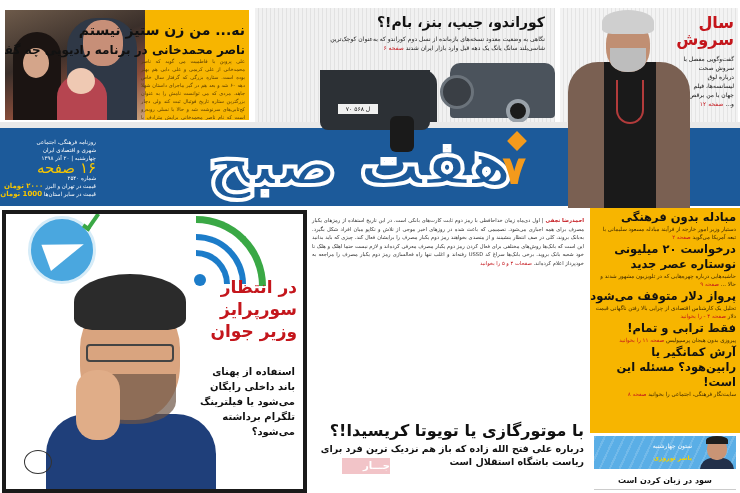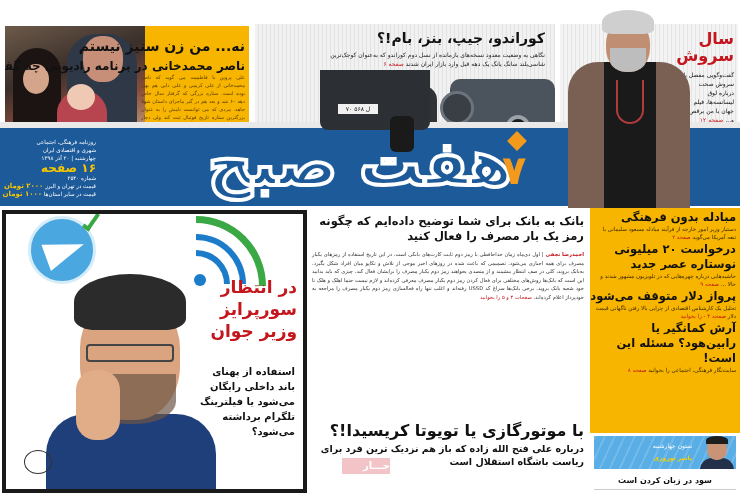--- a/index.html
+++ b/index.html
@@ -1,20 +1,20 @@
 <!DOCTYPE html>
 <html><head>
 <meta charset="utf-8">
 <style>
   * { box-sizing: border-box; margin: 0; padding: 0; }
   html, body { width: 740px; height: 493px; overflow: hidden; background: #ffffff; }
   body { position: relative; font-family: "DejaVu Sans", sans-serif; direction: rtl; color: #111; }
 
   
-  .top-strip { position: absolute; left: 0; top: 16px; width: 740px; height: 125px; background: #fff; }
+  .top-strip { position: absolute; left: 0; top: 0; width: 740px; height: 125px; background: #fff; }
   .kicker-band { position: absolute; left: 0; top: 122px; width: 740px; height: 6px; background: #e9e9e9; }
 
   
   .story-left { position: absolute; left: 5px; top: 10px; width: 244px; height: 110px; background: #f7b500; overflow: hidden; }
   .story-left .photo { position: absolute; left: 0; top: 0; width: 140px; height: 110px; background: linear-gradient(160deg,#6d5a4a 0%,#3a2f2a 40%,#8a4d3a 70%,#c9a27e 100%); }
   .story-left .photo .p1 { position:absolute; left:8px; top:22px; width:48px; height:88px; border-radius:24px 24px 0 0; background:#1b1412; }
   .story-left .photo .p1f { position:absolute; left:18px; top:38px; width:26px; height:30px; border-radius:50%; background:#d4a58a; }
   .story-left .photo .p2 { position:absolute; left:62px; top:8px; width:70px; height:102px; border-radius:30px 30px 0 0; background:#2f3846; }
   .story-left .photo .p2f { position:absolute; left:78px; top:10px; width:40px; height:46px; border-radius:45%; background:#c78f78; }
   .story-left .photo .baby { position:absolute; left:52px; top:64px; width:50px; height:46px; border-radius:50% 50% 0 0; background:#b64550; }
@@ -47,21 +47,21 @@
   .sorush-person .shirt { position:absolute; left:36px; top:52px; width:52px; height:146px; background:#1a1a1a; }
   .sorush-person .face { position:absolute; left:38px; top:10px; width:44px; height:52px; border-radius:45%; background:#c08f73; }
   .sorush-person .hair { position:absolute; left:34px; top:0; width:52px; height:24px; border-radius:50% 50% 20% 20%; background:#cfcfcf; }
   .sorush-person .beard { position:absolute; left:42px; top:38px; width:36px; height:24px; border-radius:0 0 50% 50%; background:#bdbdbd; }
   .sorush-person .lanyard { position:absolute; left:48px; top:70px; width:28px; height:44px; border:2px solid #b23b3b; border-top:none; border-radius:0 0 14px 14px; }
 
   
   .masthead { position: absolute; left: 0; top: 128px; width: 740px; height: 78px; background: #1c5a9a; }
   .masthead-info { position: absolute; left: 6px; top: 10px; width: 90px; color: #fff; text-align: right; }
   .masthead-info .l { font-size: 5.5px; line-height: 8px; white-space: nowrap; }
-  .masthead-info .pages { font-size: 12px; font-weight: bold; color: #f7c600; line-height: 12px; }
+  .masthead-info .pages { font-size: 15px; font-weight: normal; color: #f7c600; line-height: 12px; }
   .masthead-info .price { font-size: 5.5px; line-height: 8px; white-space: nowrap; }
   .masthead-info .price b { color: #f7c600; font-size: 7px; }
   .logo { position: absolute; left: 180px; top: 0; width: 360px; height: 78px; }
   .logo-text { position: absolute; left: 0; top: -6px; width: 360px; text-align: center; font-size: 62px; font-weight: bold; color: #1c5a9a; -webkit-text-stroke: 4px #fff; letter-spacing: -2px; line-height: 84px; }
   .logo-num { position: absolute; left: 322px; top: 22px; font-size: 40px; font-weight: bold; color: #f39a1c; line-height: 40px; }
   .logo-diamond { position: absolute; left: 330px; top: 6px; width: 14px; height: 14px; background: #f39a1c; transform: rotate(45deg); }
 
   
   .car-overlay { position: absolute; left: 320px; top: 70px; width: 110px; height: 84px; z-index: 4; }
   .car-overlay .body { position:absolute; left:0; top:0; width:110px; height:60px; background:#2c3035; border-radius:0 0 8px 8px; }
@@ -171,21 +171,21 @@
   <div class="masthead-info">
     <div class="l">روزنامه فرهنگی، اجتماعی</div>
     <div class="l">شهری و اقتصادی ایران</div>
     <div class="l">چهارشنبه | ۲۰ آذر ۱۳۹۸</div>
     <div class="pages">۱۶ صفحه</div>
     <div class="l">شماره ۲۵۴۰</div>
     <div class="price">
       <span>قیمت در تهران و البرز</span> <b>۲۰۰۰ تومان</b>
     </div>
     <div class="price">
-      <span>قیمت در سایر استان‌ها</span> <b>۱۰۰۰ تومان</b>
+      <span>قیمت در سایر استان‌ها</span> <b>1000 تومان</b>
     </div>
   </div>
 
   <div class="logo">
     <div class="logo-text">هفت صبح</div>
     <div class="logo-diamond"></div>
     <div class="logo-num">۷</div>
   </div>
 </div>
 
@@ -222,21 +222,20 @@
     <div class="glasses"></div>
     <div class="beard"></div>
     <div class="hand"></div>
   </div>
   <div class="sign"></div>
   <div class="headline">در انتظار سورپرایز وزیر جوان</div>
   <div class="body">استفاده از پهنای باند داخلی رایگان می‌شود یا فیلترینگ تلگرام برداشته می‌شود؟</div>
 </div>
 
 <div class="main-story">
-  <div class="lede">بانک به بانک برای شما توضیح داده‌ایم که چگونه رمز یک بار مصرف را فعال کنید</div>
   <div class="body">
     <span class="author">احمدرضا نجفی</span>
     <span> | </span>
     <span>اول دی‌ماه زمان خداحافظی با رمز دوم ثابت کارت‌های بانکی است. در این تاریخ استفاده از رمزهای یکبار مصرف برای همه اجباری می‌شود. تصمیمی که باعث شده در روزهای اخیر موجی از تلاش و تکاپو میان افراد شکل بگیرد. به‌بانک بروند، کلی در صف انتظار بنشینند و از متصدی بخواهند رمز دوم یکبار مصرف را برایشان فعال کند. چیزی که باید بدانید این است که بانک‌ها روش‌های مختلفی برای فعال کردن رمز دوم یکبار مصرف معرفی کرده‌اند و لازم نیست حتما اهلک و هلک تا خود شعبه بانک بروید. برخی بانک‌ها سراغ کد USSD رفته‌اند و اغلب تنها راه فعالسازی رمز دوم یکبار مصرف را مراجعه به خودپرداز اعلام کرده‌اند.</span>
     <span class="ref">صفحات ۴ و ۵ را بخوانید</span>
   </div>
 </div>
 
 <div class="second-story">
   <div class="title">با موتورگازی یا تویوتا کریسیدا!؟</div>
@@ -249,20 +248,24 @@
     <div class="h">مبادله بدون فرهنگی</div>
     <div class="s"><span>دستیار وزیر امور خارجه از فرآیند مبادله مسعود سلیمانی با تبعه آمریکا می‌گوید</span> <span class="ref">صفحه ۲</span></div>
   </div>
   <div class="sb-item">
     <div class="h" style="white-space:normal;">درخواست ۲۰ میلیونی نوستاره عصر جدید</div>
     <div class="s"><span>حاشیه‌هایی درباره چهره‌هایی که در تلویزیون مشهور شدند و حالا ...</span> <span class="ref">صفحه ۹</span></div>
   </div>
   <div class="sb-item">
     <div class="h">پرواز دلار متوقف می‌شود</div>
     <div class="s"><span>تحلیل یک کارشناس اقتصادی از چرایی بالا رفتن ناگهانی قیمت دلار</span> <span class="ref">صفحه ۴ - را بخوانید</span></div>
+  </div>
+  <div class="sb-item">
+    <div class="h">فقط ترابی و تمام!</div>
+    <div class="s"><span>پیروزی بدون هیجان پرسپولیس</span> <span class="ref">صفحه ۱۱ را بخوانید</span></div>
   </div>
   <div class="sb-item">
     <div class="h" style="white-space:normal;">آرش کمانگیر یا رابین‌هود؟ مسئله این است!</div>
     <div class="s"><span>سایت‌نگار فرهنگی، اجتماعی را بخوانید</span> <span class="ref">صفحه ۸</span></div>
   </div>
 </div>
 
 <div class="column-box">
   <div class="lines"></div>
   <div class="label">ستون چهارشنبه</div>

